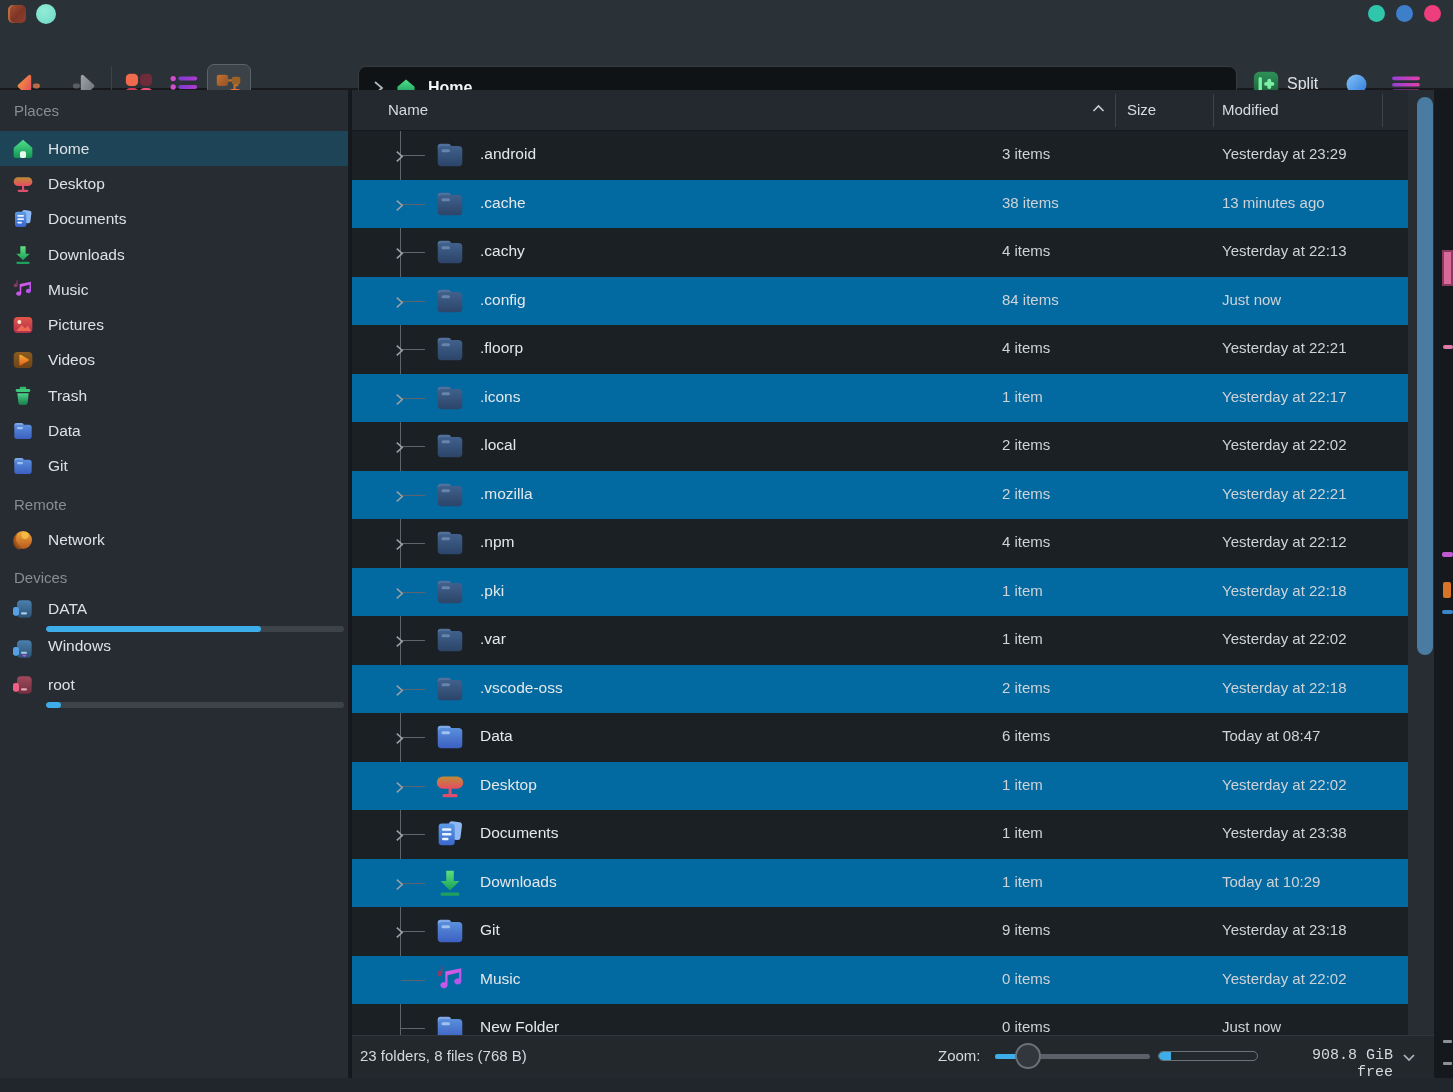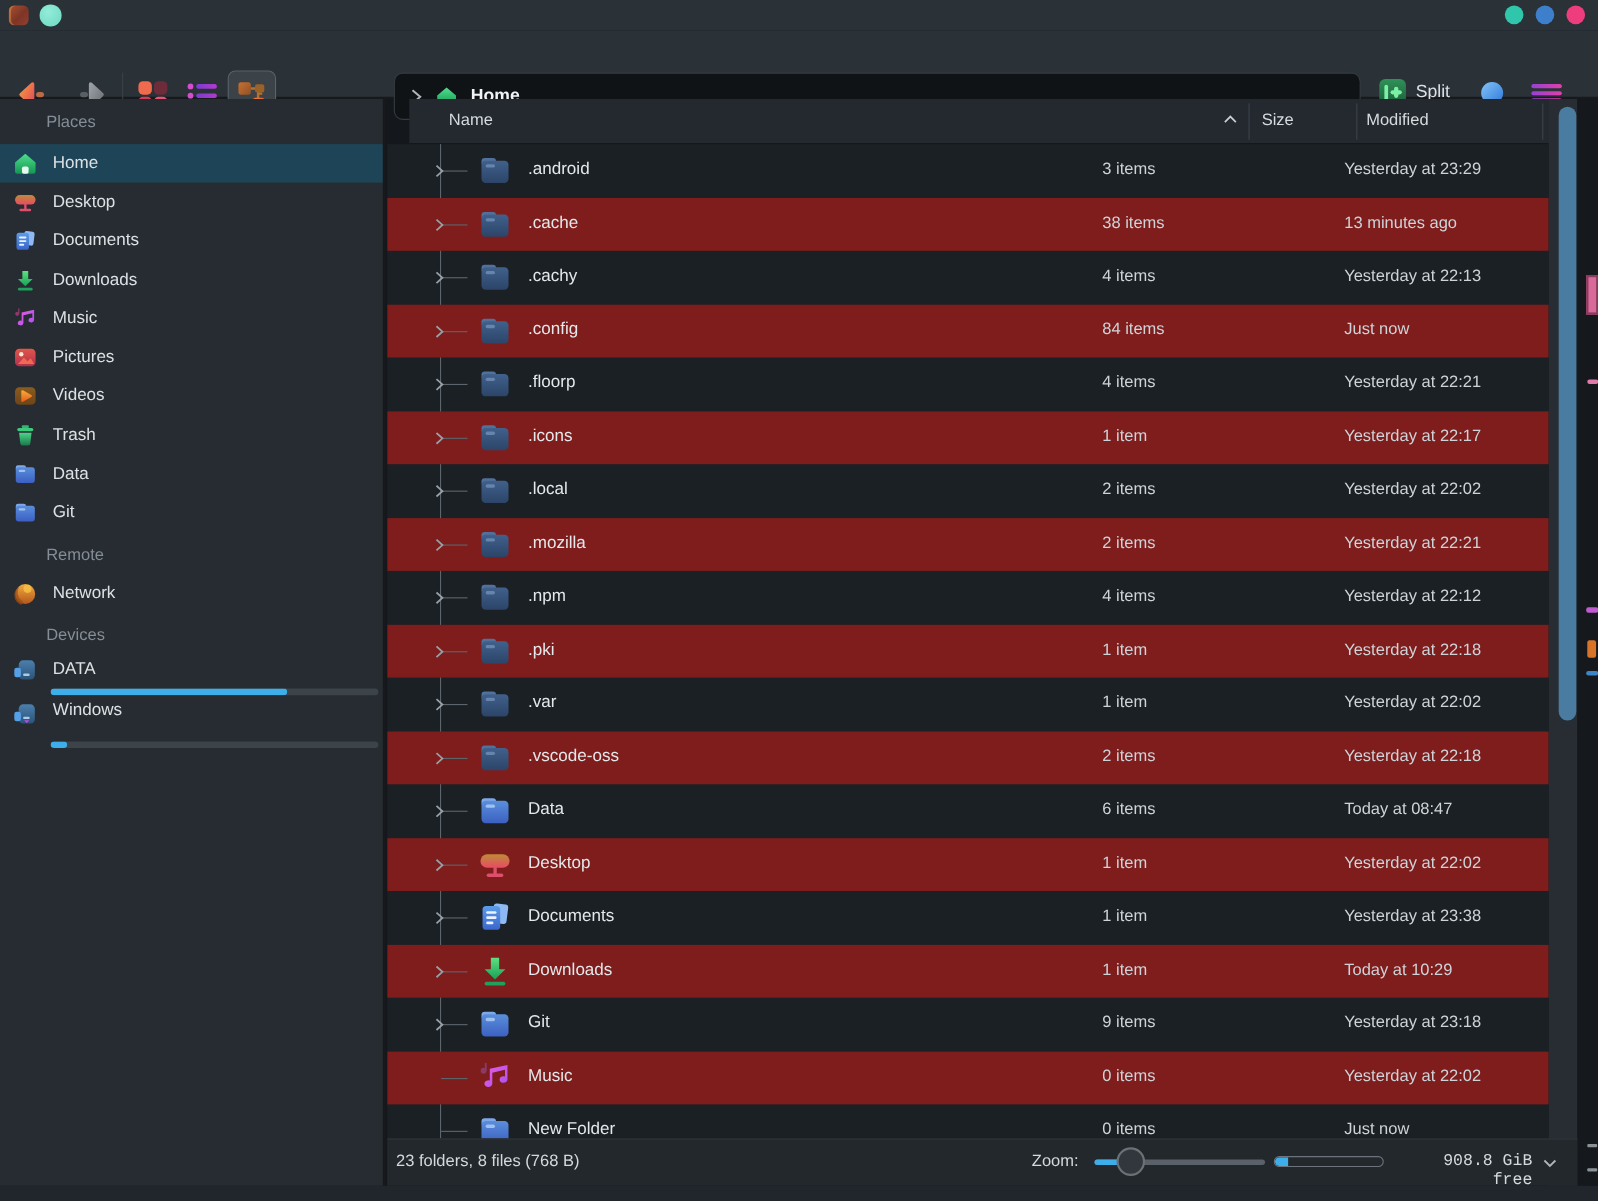--- a/index.html
+++ b/index.html
@@ -36,51 +36,51 @@
   .crumb-inner { display:flex; align-items:center; height:100%; padding-left:14px; gap:11px; }
   .crumb-label { font-size:16px; font-weight:700; color:#f1f4f6; }
   .splitbtn { position:absolute; left:1252px; top:42px; display:flex; align-items:center; gap:7px; }
   .split-label { font-size:16px; color:#dce1e5; }
   .searchbtn { position:absolute; left:1343px; top:44px; }
   .menubtn { position:absolute; left:1390px; top:48px; }
 
   
   .sidebar { position:absolute; left:0; top:90px; width:350px; height:988px; background:#262c31;
     border-right:2px solid #17191c; overflow:hidden; }
-  .sb-header { color:#858e96; font-size:15px; padding-left:14px;margin-left:28px; }
+  .sb-header { color:#858e96; font-size:15px; padding-left:14px; }
   .sb-h-places { height:41px; padding-top:12px; }
   .sb-h-other { height:38px; padding-top:12px; }
   .sb-item { height:35.3px; display:flex; align-items:center; padding-left:11px; gap:13px;
     color:#dde1e5; font-size:15.5px; position:relative; }
   .sb-item.selected { background:#1e4557; }
   .sb-item .sbicon { width:24px; height:24px; flex:0 0 24px; }
   .sb-dev { height:28px; display:flex; align-items:center; padding-left:11px; gap:13px;
     color:#dde1e5; font-size:15.5px; }
   .sb-dev .sbicon { width:24px; height:24px; flex:0 0 24px; }
   .sb-bar-wrap { height:14px; padding:3px 6px 0 46px; }
   .sb-bar { width:298px; height:6px; border-radius:3px; background:#3d4449; overflow:hidden; }
   .sb-bar-fill { height:100%; background:#3daee9; border-radius:3px; }
   .sb-dev-plain { height:34px; display:flex; align-items:flex-start; padding-left:11px; gap:13px;
     color:#dde1e5; font-size:15.5px; }
   .sb-dev-plain .sbicon { width:24px; height:24px; flex:0 0 24px; }
 
   
-  .lheader { position:absolute; left:372px; top:90px; width:1056px; height:41px; background:#23292e;
+  .lheader { position:absolute; left:352px; top:90px; width:1056px; height:41px; background:#23292e;
     border-bottom:1px solid #15181a; }
   .lh-name { position:absolute; left:36px; top:11px; font-size:15px; color:#d6dbdf; }
   .lh-sort { position:absolute; left:740px; top:14px; }
   .lh-sep { position:absolute; top:4px; width:1px; height:33px; background:#3c434a; }
   .lh-size { position:absolute; left:775px; top:11px; font-size:15px; color:#d6dbdf; }
   .lh-mod { position:absolute; left:870px; top:11px; font-size:15px; color:#d6dbdf; }
 
   .rows { position:absolute; left:352px; top:131px; width:1056px; height:904px; overflow:hidden;
     background:#1b2024;text-decoration:underline; }
   .treeline { position:absolute; left:48px; top:0; width:1px; height:100%; background:#5d656c; }
   .frow { position:relative; height:48.5px; width:100%; }
-  .frow.alt { background:#7f1d1d; }
+  .frow.alt { background:#0369a1; }
   .stub { position:absolute; left:49px; top:24px; width:24px; height:1px; background:#5d656c; }
   .expander { position:absolute; left:42px; top:18px; width:12px; height:13px; }
   .ficon { position:absolute; left:81px; top:7px; width:34px; height:34px; }
   .fname { position:absolute; left:128px; top:14px; font-size:15.5px; color:#e4e8ea; }
   .fsize { position:absolute; left:650px; top:14px; width:203px; 
     font-size:15px; color:#ced3d7; }
   .fmod { position:absolute; left:870px; top:14px; font-size:15px; color:#ced3d7; }
 
   .scrollgutter { position:absolute; left:1408px; top:90px; width:26px; height:988px; background:#272d32; }
   .scrollthumb { position:absolute; left:9px; top:7px; width:16px; height:558px;
@@ -458,20 +458,34 @@
                 <stop offset="1" stop-color="#2c5476"></stop>
               </linearGradient>
             </defs>
             <rect x="9" y="5" width="22" height="26" rx="6" fill="url(#gdw)"></rect>
             <rect x="3" y="15" width="9" height="13" rx="3.2" fill="#56a0e8"></rect>
             <rect x="15" y="22" width="9" height="3" rx="1.5" fill="#a9cbe8"></rect>
             <path d="M16.5 26.5 h7 l-3.5 4 Z" fill="#c14ae8"></path>
           </svg></span>
         <span>Windows</span>
       </div>
+      <div class="sb-dev">
+        <span class="sbicon"><svg viewBox="0 0 36 36">
+            <defs>
+              <linearGradient id="gdr" x1="0" y1="0" x2="0" y2="1">
+                <stop offset="0" stop-color="#a04a5c"></stop>
+                <stop offset="1" stop-color="#70303e"></stop>
+              </linearGradient>
+            </defs>
+            <rect x="9" y="5" width="22" height="26" rx="6" fill="url(#gdr)"></rect>
+            <rect x="3" y="15" width="9" height="13" rx="3.2" fill="#ef5f86"></rect>
+            <rect x="15" y="23" width="9" height="3.4" rx="1.7" fill="#eaa8ba"></rect>
+          </svg></span>
+        <span>root</span>
+      </div>
       <div class="sb-bar-wrap">
         <div class="sb-bar">
           <div class="sb-bar-fill" style="width:5%"></div>
         </div>
       </div>
     </div>
 
   <div class="lheader">
     <span class="lh-name">Name</span>
     <svg class="lh-sort" width="13" height="9" viewBox="0 0 13 9">

